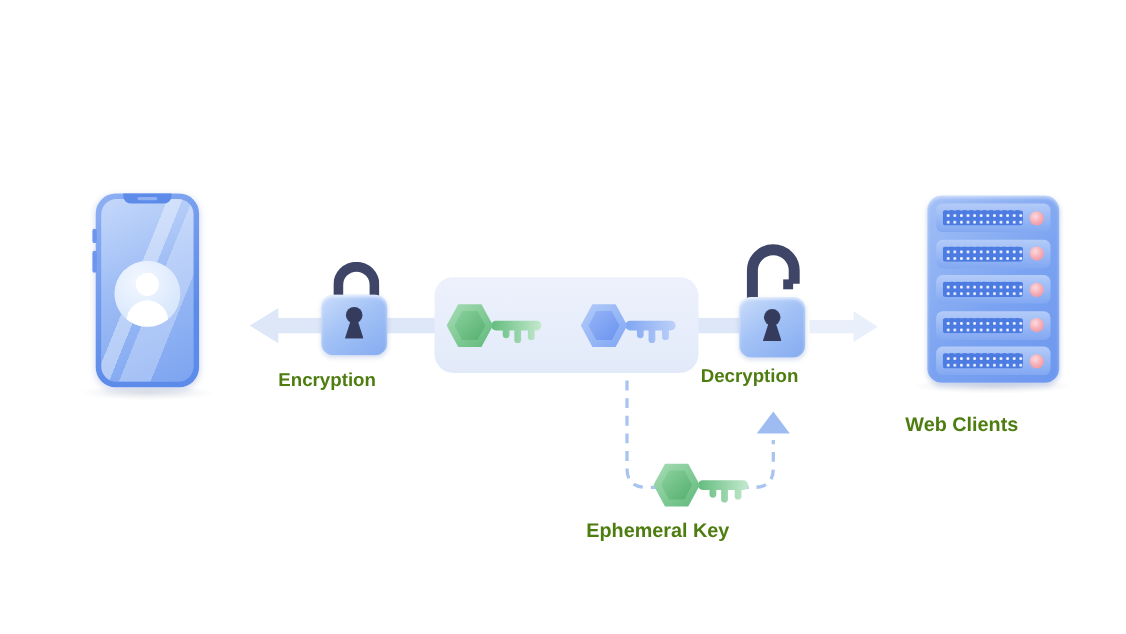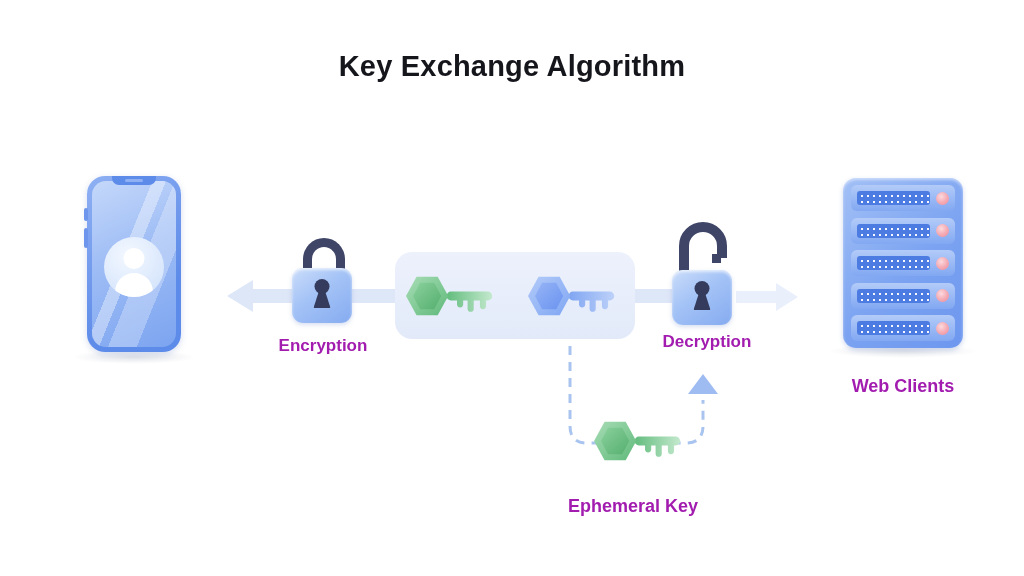--- a/index.html
+++ b/index.html
@@ -8,22 +8,22 @@
   .canvas {
     position: relative; width: 1024px; height: 576px;
     background: #ffffff; overflow: hidden;
   }
   .page-title {
     position: absolute; left: 0; top: 50px; width: 100%;
     text-align: center; font-size: 29px; font-weight: 800;
     color: #15151C; letter-spacing: 0.2px;
   }
   .node-label {
-    position: absolute; text-align: center; font-weight: 700;
-    font-size: 17px; color: #a21caf; line-height: 23px;
+    position: absolute; text-align: left; font-weight: 700;
+    font-size: 17px; color: #4d7c0f; line-height: 23px;
   }
   
   .band-main { position: absolute; left: 252px; top: 289px; width: 430px; height: 14px; background: #DEE7F8; z-index: 1; }
   .arrowhead-left {
     position: absolute; left: 227px; top: 280px; width: 0; height: 0; z-index: 1;
     border-top: 16px solid transparent; border-bottom: 16px solid transparent;
     border-right: 26px solid #DEE7F8;
   }
   .band-right { position: absolute; left: 736px; top: 291px; width: 42px; height: 12px; background: #E9EFFB; z-index: 1; }
   .arrowhead-right {
@@ -117,21 +117,21 @@
     background-size: 6px 6px; background-position: 2px 2px;
   }
   .server-led { width: 13px; height: 13px; border-radius: 50%; margin-left: 6px;
     background: radial-gradient(circle at 40% 35%, #FCDADE 0%, #F4A8B2 55%, #EE8D9A 100%);
   }
   
   .label-client { left: 15px; top: 374px; width: 210px; font-size: 18px; }
   .label-encryption { left: 253px; top: 334px; width: 140px; }
   .label-decryption { left: 637px; top: 330px; width: 140px; }
   .label-servers { left: 823px; top: 375px; width: 160px; font-size: 18px; }
-  .label-ephemeral { left: 533px; top: 471px; width: 200px; font-size: 18px; margin-top: 24px; }
+  .label-ephemeral { left: 533px; top: 471px; width: 200px; font-size: 18px; }
 </style>
 </head>
 <body>
 
 <div class="canvas">
 
   <svg width="0" height="0" style="position:absolute" aria-hidden="true">
     <defs>
       <linearGradient id="gHexO" x1="0" y1="0" x2="1" y2="1">
         <stop offset="0" stop-color="#A8DDB6"></stop>
@@ -153,21 +153,20 @@
         <stop offset="0" stop-color="#96B4F6"></stop>
           <stop offset="1" stop-color="#6B94F0"></stop>
       </linearGradient>
       <linearGradient id="bShaft" gradientUnits="userSpaceOnUse" x1="46" y1="0" x2="98" y2="0">
         <stop offset="0" stop-color="#7FA5F2"></stop>
           <stop offset="1" stop-color="#BDD1F9"></stop>
       </linearGradient>
     </defs>
   </svg>
 
-  <div class="page-title">Key Exchange Algorithm</div>
 
   <div class="arrowhead-left"></div>
   <div class="band-main"></div>
 
   <div class="band-right"></div>
   <div class="arrowhead-right"></div>
 
   <div class="ground-shadow shadow-phone"></div>
   <div class="phone">
     <div class="phone-btn b1"></div>

